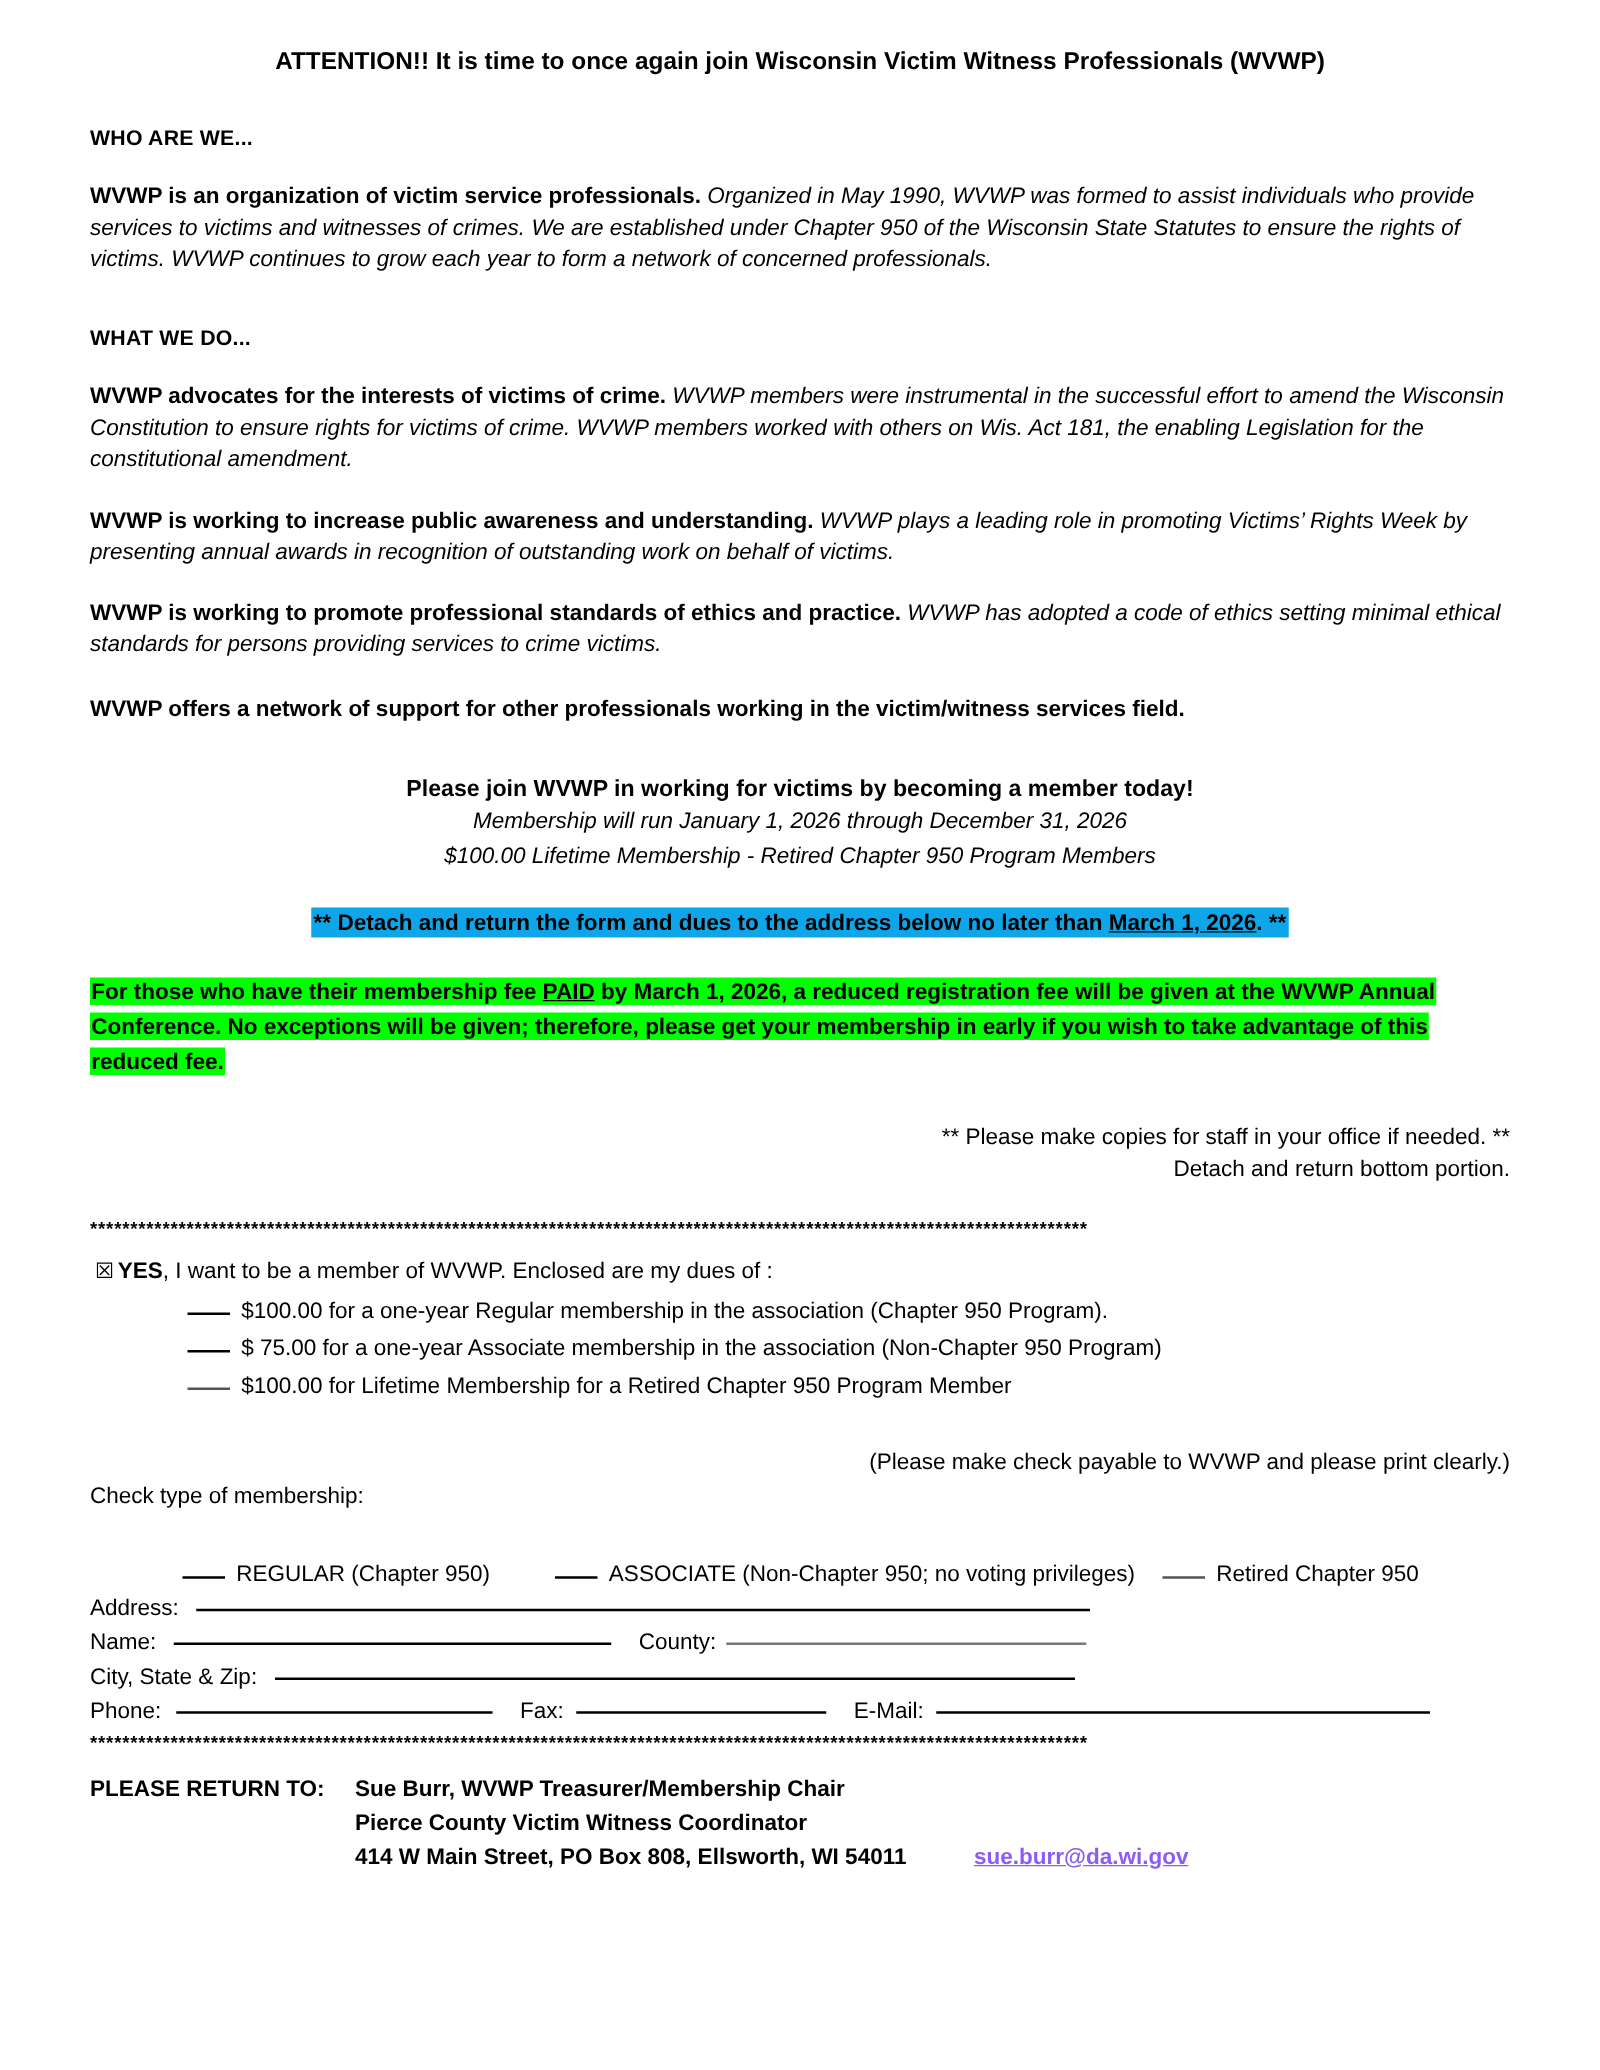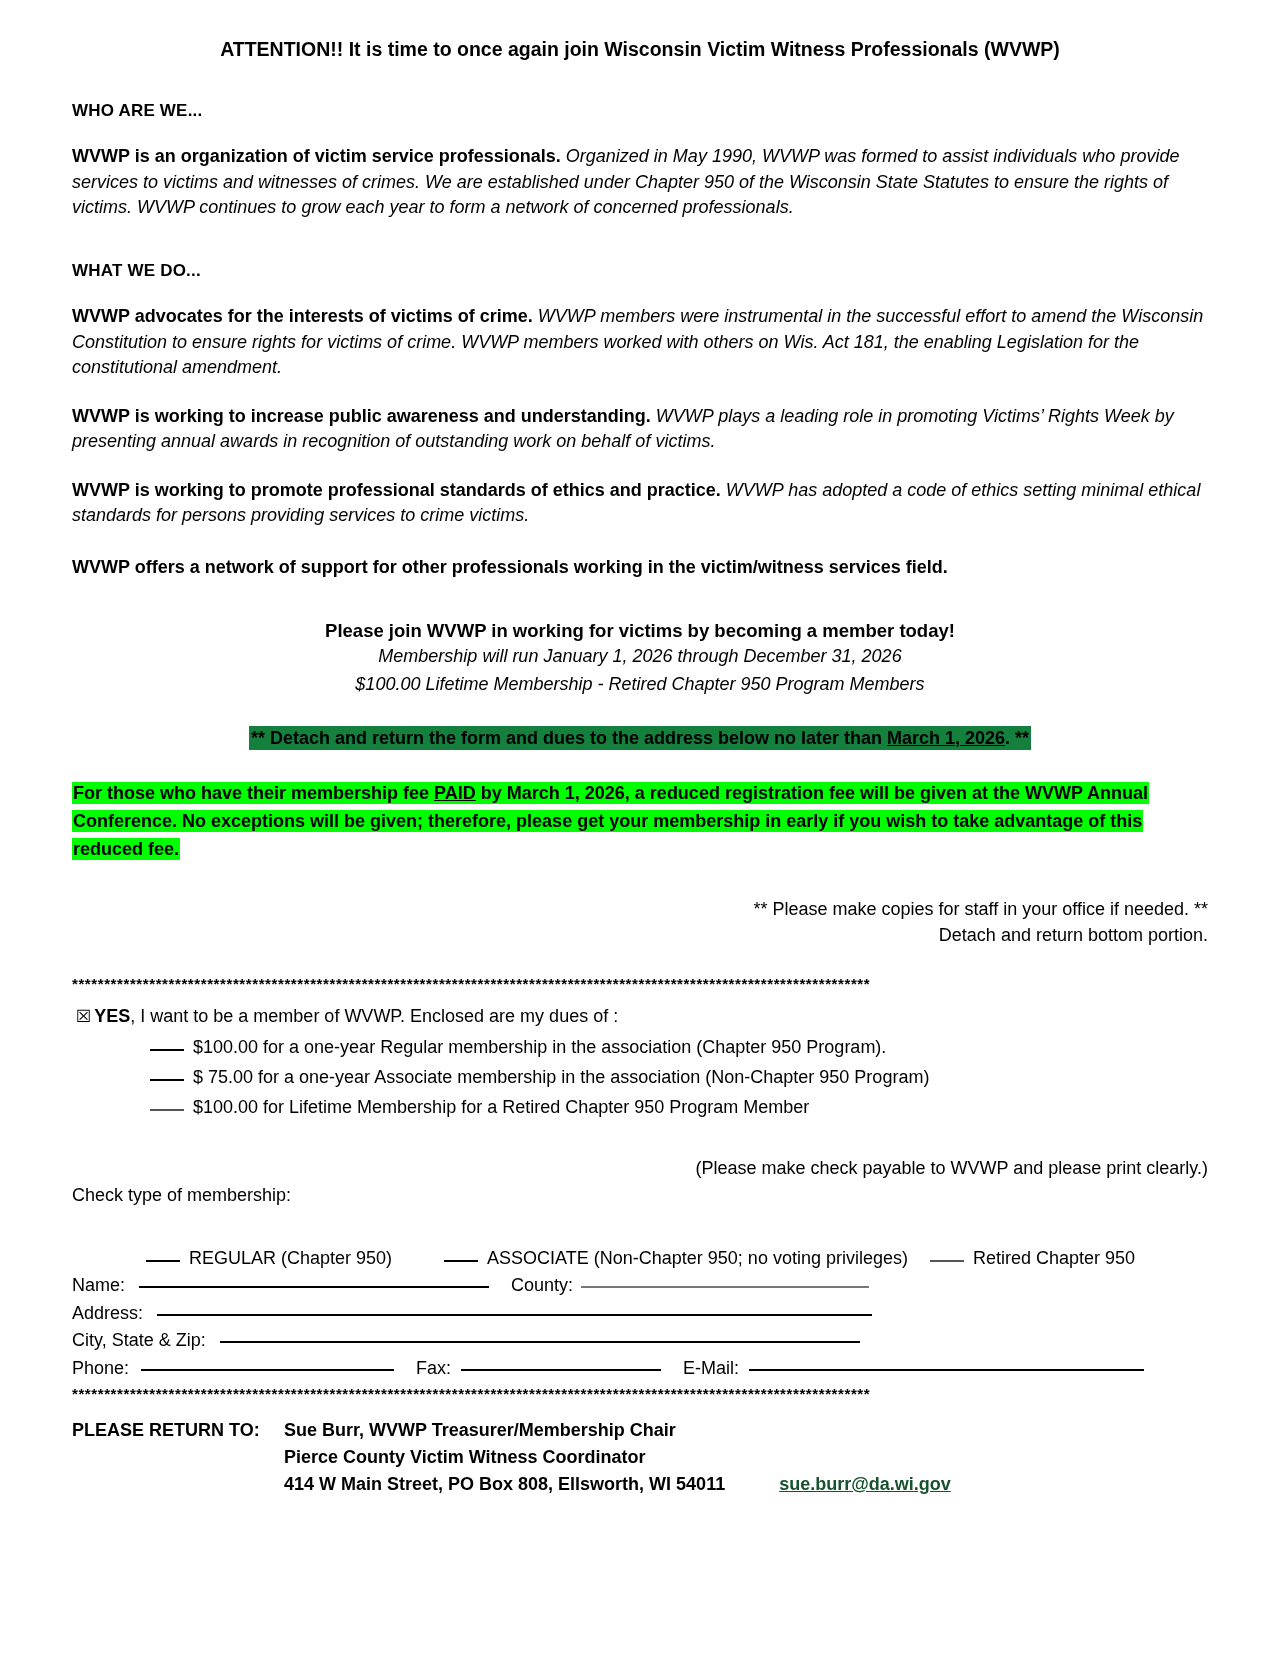--- a/index.html
+++ b/index.html
@@ -77,21 +77,21 @@
     line-height: 1.42;
     margin: 2px 0 0 0;
   }
 
   .hl-yellow-wrap {
     text-align: center;
     margin: 28px 0 0 0;
   }
   .hl-yellow {
     display: inline;
-    background: #15803d;
+    background: #0ea5e9;
     font-size: 18px;
     font-weight: bold;
     line-height: 1.5;
     padding: 2px 2px;
   }
   .hl-green-wrap {
     margin: 28px 0 0 0;
     font-size: 18px;
     font-weight: bold;
     line-height: 1.55;
@@ -197,21 +197,21 @@
     margin: 16px 0 0 0;
     font-size: 18px;
     font-weight: bold;
     line-height: 1.5;
     display: flex;
   }
   .return-label { width: 212px; flex: 0 0 212px; }
   .return-lines { flex: 1 1 auto; }
   .return-lines div { white-space: nowrap; }
   .email-link {
-    color: #14532d;
+    color: #8b5cf6;
     text-decoration: underline;
     margin-left: 54px;
   }
 </style>
 </head>
 <body>
 
 <div class="page">
 
 
@@ -277,25 +277,25 @@
   </div>
 
   <div class="payable">(Please make check payable to WVWP and please print clearly.)</div>
   <div class="check-type">Check type of membership:</div>
 
   <div class="type-row">
     <span class="indent-type"></span><span class="blank-short"></span><span class="opt">REGULAR (Chapter 950)</span><span class="gap-a"></span><span class="blank-short"></span><span class="opt">ASSOCIATE (Non-Chapter 950; no voting privileges)</span><span class="gap-b"></span><span class="blank-short thin"></span><span class="opt">Retired Chapter 950</span>
   </div>
 
   <div class="field-row">
+    <span>Address:</span><span class="rule" style="width:715px;margin-left:14px;"></span>
+  </div>
+
+  <div class="field-row">
     <span>Name:</span><span class="rule" style="width:350px;margin-left:14px;"></span><span style="display:inline-block;width:22px;"></span><span>County:</span><span class="rule grey" style="width:288px;margin-left:8px;"></span>
-  </div>
-
-  <div class="field-row">
-    <span>Address:</span><span class="rule" style="width:715px;margin-left:14px;"></span>
   </div>
 
   <div class="field-row">
     <span>City, State &amp; Zip:</span><span class="rule" style="width:640px;margin-left:14px;"></span>
   </div>
 
   <div class="field-row">
     <span>Phone:</span><span class="rule" style="width:253px;margin-left:12px;"></span><span style="display:inline-block;width:22px;"></span><span>Fax:</span><span class="rule" style="width:200px;margin-left:10px;"></span><span style="display:inline-block;width:22px;"></span><span>E-Mail:</span><span class="rule" style="width:395px;margin-left:10px;"></span>
   </div>
 

